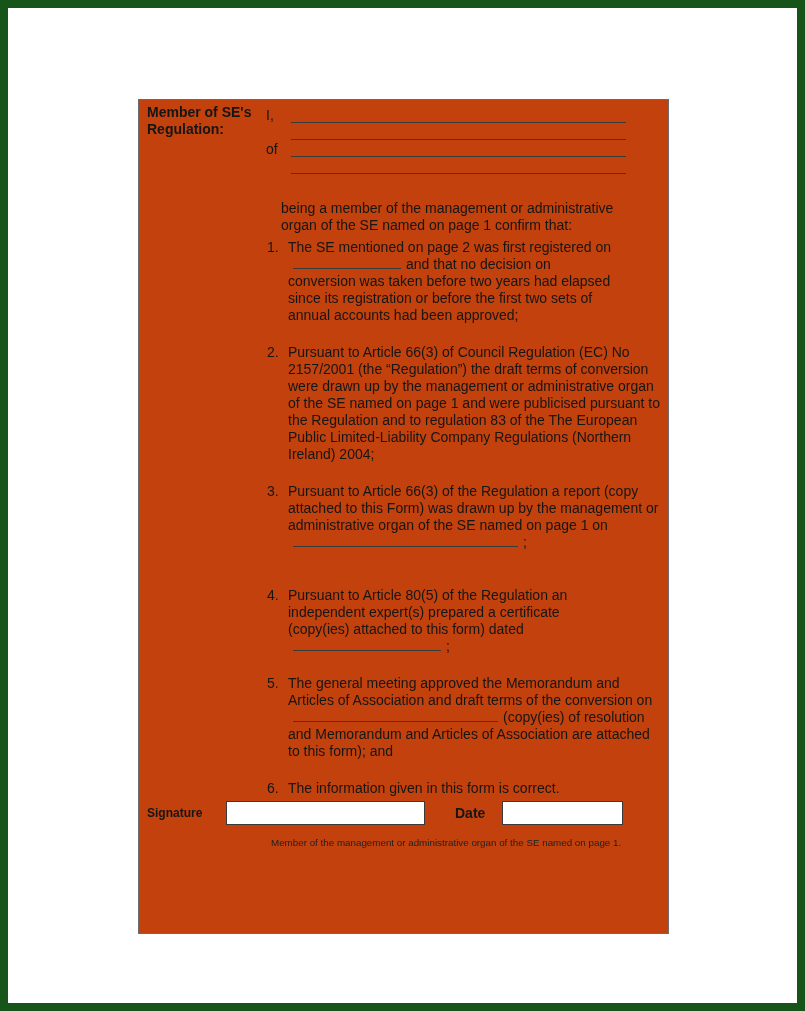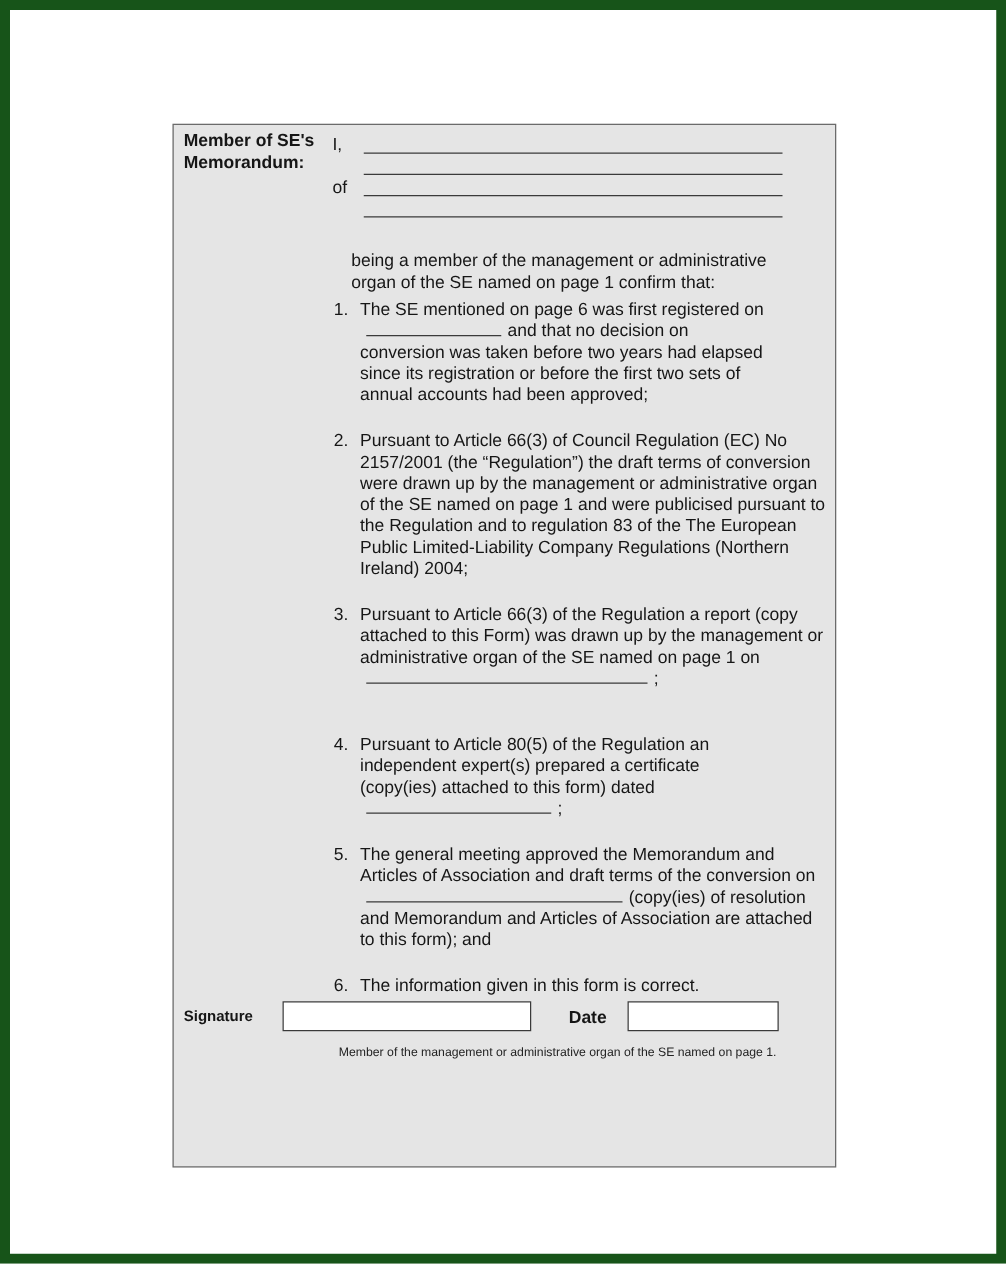--- a/index.html
+++ b/index.html
@@ -13,21 +13,21 @@
     width: 805px; height: 1011px;
     border: 8px solid #175419;
     position: relative;
     background: #ffffff;
   }
   .form-box {
     position: absolute;
     left: 130px; top: 91px;            
     width: 529px; height: 833px;
     border: 1px solid #6b6b6b;
-    background: #e5e5e5;
+    background: #c2410c;
     font-size: 14px; line-height: 17px;
   }
   
   .decl-label {
     position: absolute; left: 8px; top: 4px;
     font-weight: bold; font-size: 14px; line-height: 17px;
     white-space: nowrap;
   }
   
   .name-block { position: absolute; left: 127px; top: 6px; width: 360px; }
@@ -71,21 +71,21 @@
   }
 </style>
 </head>
 <body>
 
 <div class="frame" style="border-color: rgb(23, 84, 25);">
   <div class="form-box" style="border-color: rgb(107, 107, 107);">
 
     <div class="decl-label">
       <div>Member of SE's</div>
-      <div>Memorandum:</div>
+      <div>Regulation:</div>
     </div>
 
     <div class="name-block">
       <div class="name-row">
         <span class="name-label">I,</span>
         <span class="blank-line"></span>
       </div>
       <div class="name-row cont">
         <span class="blank-line"></span>
       </div>
@@ -97,21 +97,21 @@
         <span class="blank-line"></span>
       </div>
     </div>
 
     <p class="intro">being a member of the management or administrative organ of the SE named on page 1 confirm that:</p>
 
     <div class="items">
 
       <div class="item i1 mb-a">
         <span class="num">1.</span>
-        <div class="txt"><span>The SE mentioned on page 6 was first registered on</span><span class="blank b1"></span><span>and that no decision on conversion was taken before two years had elapsed since its registration or before the first two sets of annual accounts had been approved;</span></div>
+        <div class="txt"><span>The SE mentioned on page 2 was first registered on</span><span class="blank b1"></span><span>and that no decision on conversion was taken before two years had elapsed since its registration or before the first two sets of annual accounts had been approved;</span></div>
       </div>
 
       <div class="item i2 mb-a">
         <span class="num">2.</span>
         <div class="txt">Pursuant to Article 66(3) of Council Regulation (EC) No 2157/2001 (the “Regulation”) the draft terms of conversion were drawn up by the management or administrative organ of the SE named on page 1 and were publicised pursuant to the Regulation and to regulation 83 of the The European Public Limited-Liability Company Regulations (Northern Ireland) 2004;</div>
       </div>
 
       <div class="item i3 mb-b">
         <span class="num">3.</span>
         <div class="txt"><span>Pursuant to Article 66(3) of the Regulation a report (copy attached to this Form) was drawn up by the management or administrative organ of the SE named on page 1 on</span><span class="blank b3"></span><span>;</span></div>

